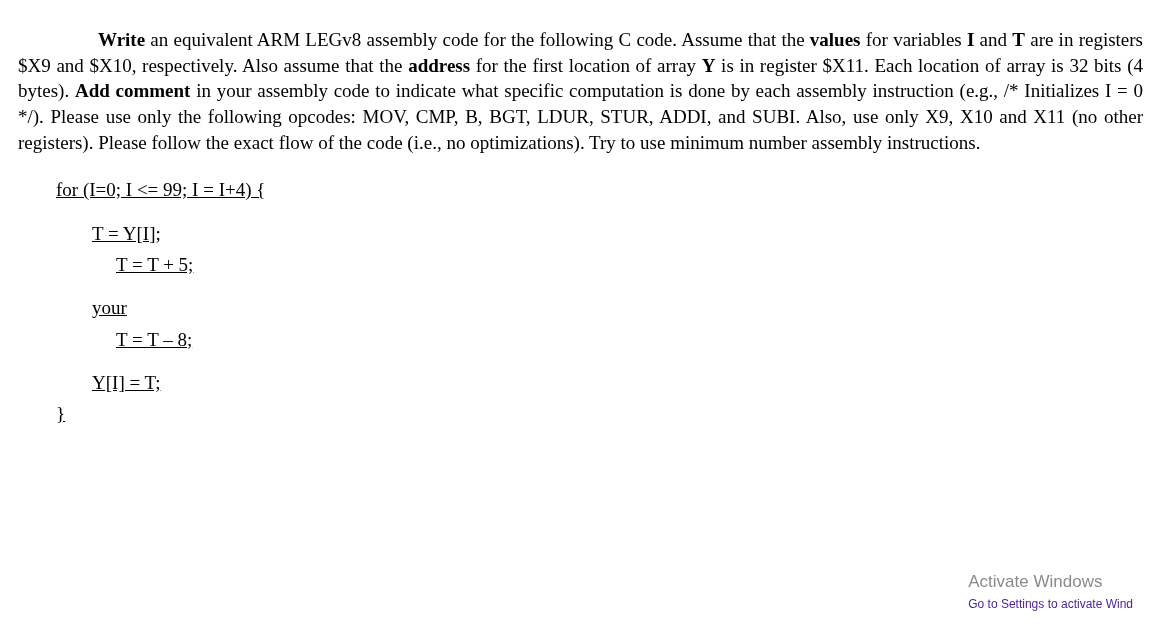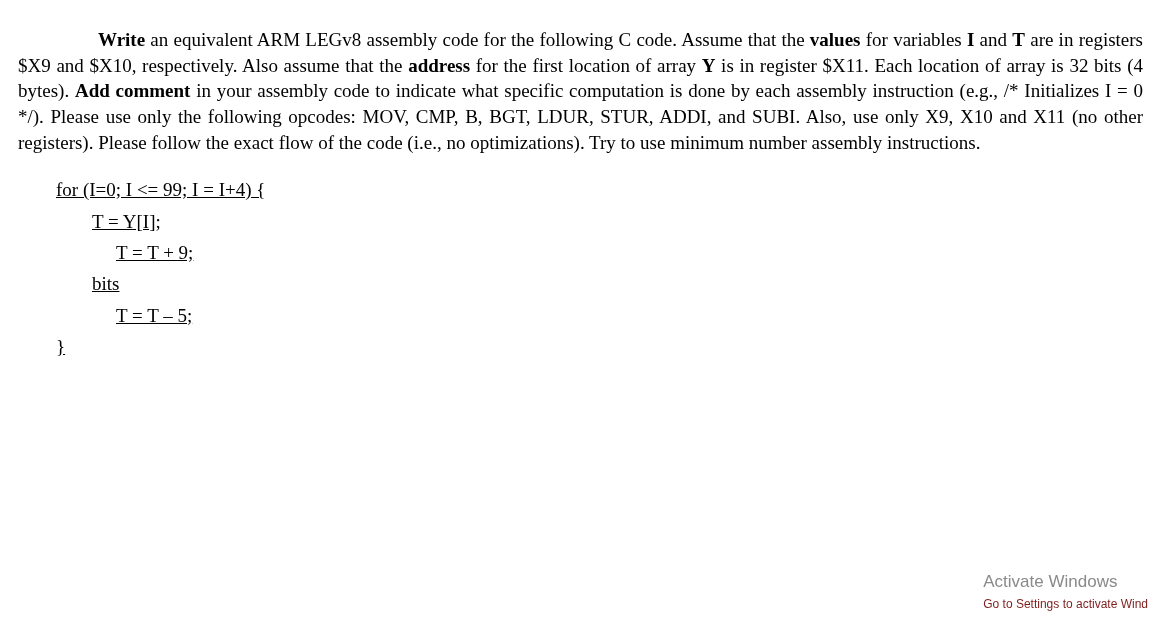--- a/index.html
+++ b/index.html
@@ -26,56 +26,58 @@
     }
     .code-block {
       font-family: 'Times New Roman', Times, serif;
       font-size: 19px;
       margin-left: 38px;
       line-height: 1.65;
       text-decoration: underline;
     }
     .indent1 {
       padding-left: 36px;
+      margin-top: 12px;
     }
     .indent2 {
       padding-left: 60px;
     }
     .watermark {
       position: absolute;
-      right: 13px;
+      right: 28px;
       bottom: 14px;
       color: #9a9a9a;
       font-family: 'Segoe UI', Arial, sans-serif;
       text-align: left;
     }
     .watermark .wm-title {
       font-size: 17px;
       color: #8a8a8a;
       margin-bottom: 2px;
     }
     .watermark .wm-sub {
       font-size: 12px;
-      color: #7f1d1d;
+      color: #4c1d95;
     }
   </style>
 </head>
 <body>
 
 <div class="content">
   <p class="paragraph">
     <span class="bold">Write</span><span> an equivalent ARM LEGv8 assembly code for the following C code. Assume that the </span><span class="bold">values</span><span> for variables </span><span class="bold">I</span><span> and </span><span class="bold">T</span><span> are in registers $X9 and $X10, respectively. Also assume that the </span><span class="bold">address</span><span> for the first location of array </span><span class="bold">Y</span><span> is in register $X11. Each location of array is 32 bits (4 bytes). </span><span class="bold">Add comment</span><span> in your assembly code to indicate what specific computation is done by each assembly instruction (e.g., /* Initializes I = 0 */). Please use only the following opcodes: MOV, CMP, B, BGT, LDUR, STUR, ADDI, and SUBI. Also, use only X9, X10 and X11 (no other registers). Please follow the exact flow of the code (i.e., no optimizations). Try to use minimum number assembly instructions.</span>
   </p>
 
   <div class="code-block">
     <div>for (I=0; I &lt;= 99; I = I+4) {</div>
     <div class="indent1">T = Y[I];</div>
-    <div class="indent2">T = T + 9;</div>
-    <div class="indent1">bits</div>
-    <div class="indent2">T = T – 5;</div>
+    <div class="indent2">T = T + 5;</div>
+    <div class="indent1">your</div>
+    <div class="indent2">T = T – 8;</div>
+    <div class="indent1">Y[I] = T;</div>
     <div>}</div>
   </div>
 </div>
 
 <div class="watermark">
   <div class="wm-title">Activate Windows</div>
   <div class="wm-sub">Go to Settings to activate Wind</div>
 </div>
 
 </body></html>

